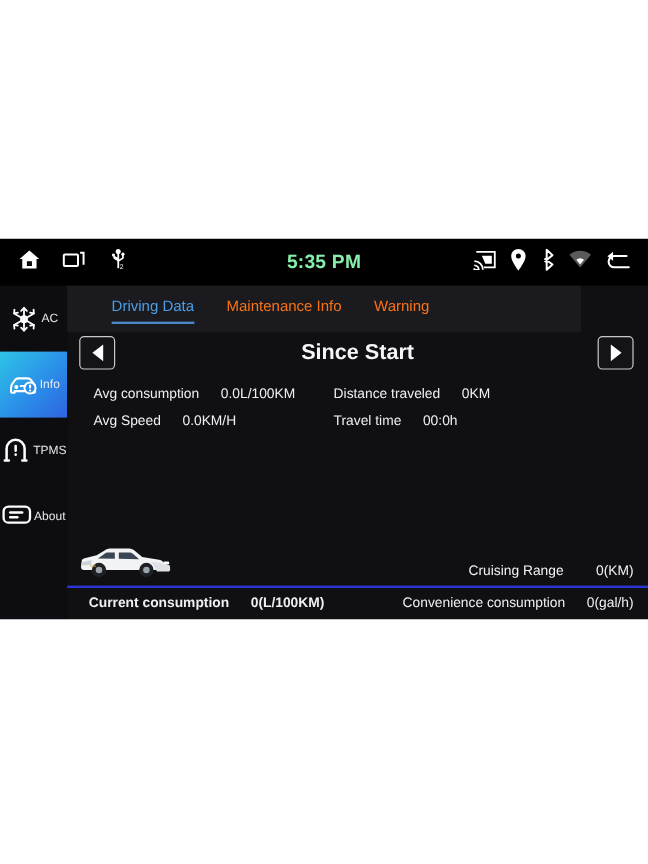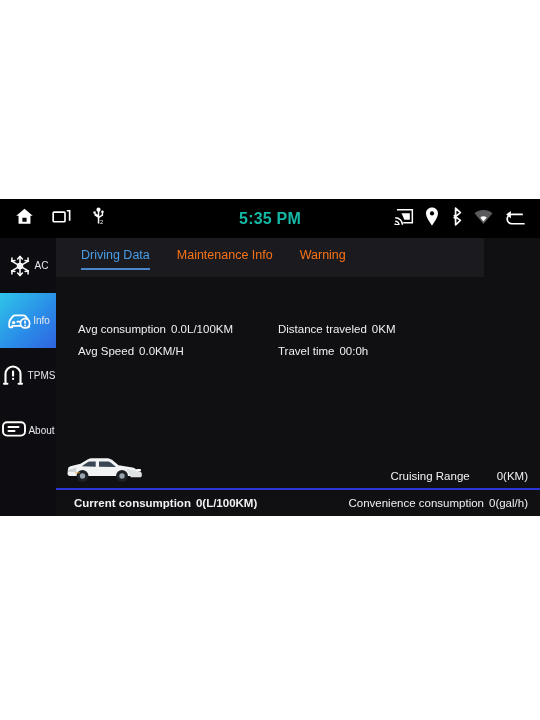--- a/index.html
+++ b/index.html
@@ -35,21 +35,21 @@
   .sb-left {
     display: flex;
     align-items: center;
     gap: 16px;
     padding-left: 14px;
   }
   .sb-center {
     position: absolute;
     left: 0; right: 0;
     text-align: center;
-    color: #14b8a6;
+    color: #86efac;
     font-size: 16px;
     font-weight: bold;
     letter-spacing: 0.2px;
     pointer-events: none;
   }
   .sb-right {
     position: absolute;
     right: 14px;
     display: flex;
     align-items: center;
@@ -107,21 +107,21 @@
   }
   .tab {
     position: relative;
     font-size: 12.5px;
     color: #f97316;
     padding: 0 0 8px 0;
     margin-right: 27px;
     cursor: pointer;
     white-space: nowrap;
   }
-  .tab:first-child { margin-left: 25px; }
+  .tab:first-child { margin-left: 37px; }
   .tab.active { color: #4a9ee8; }
   .tab.active::after {
     content: "";
     position: absolute;
     left: 0; right: 0; bottom: 0;
     height: 2px;
     background: #4a86c8;
   }
 
   
@@ -177,21 +177,21 @@
     height: 22px;
     align-items: center;
   }
   .dcell {
     color: #f0f0f2;
     font-size: 11.5px;
     white-space: nowrap;
   }
   .dcell.c1 { width: 222px; padding-left: 22px; box-sizing: border-box; }
   .dcell.c2 { padding-left: 0; }
-  .dval { margin-left: 5px; }
+  .dval { margin-left: 18px; }
 
   
   .bottom {
     position: absolute;
     left: 0; bottom: 0;
     width: 484px;
   }
   .carrow {
     position: relative;
     height: 38px;
@@ -361,20 +361,29 @@
   </div>
 
   <div class="main">
 
     <div class="tabbar">
       <div class="tab active">Driving Data</div>
       <div class="tab">Maintenance Info</div>
       <div class="tab">Warning</div>
     </div>
 
+    <div class="titlerow">
+      <div class="navbtn prev">
+        <span class="chev chev-l"></span>
+      </div>
+      <div class="screen-title">Since Start</div>
+      <div class="navbtn next">
+        <span class="chev chev-r"></span>
+      </div>
+    </div>
 
     <div class="datagrid">
       <div class="drow">
         <div class="dcell c1">
           <span>Avg consumption</span><span class="dval">0.0L/100KM</span>
         </div>
         <div class="dcell c2">
           <span>Distance traveled</span><span class="dval">0KM</span>
         </div>
       </div>

